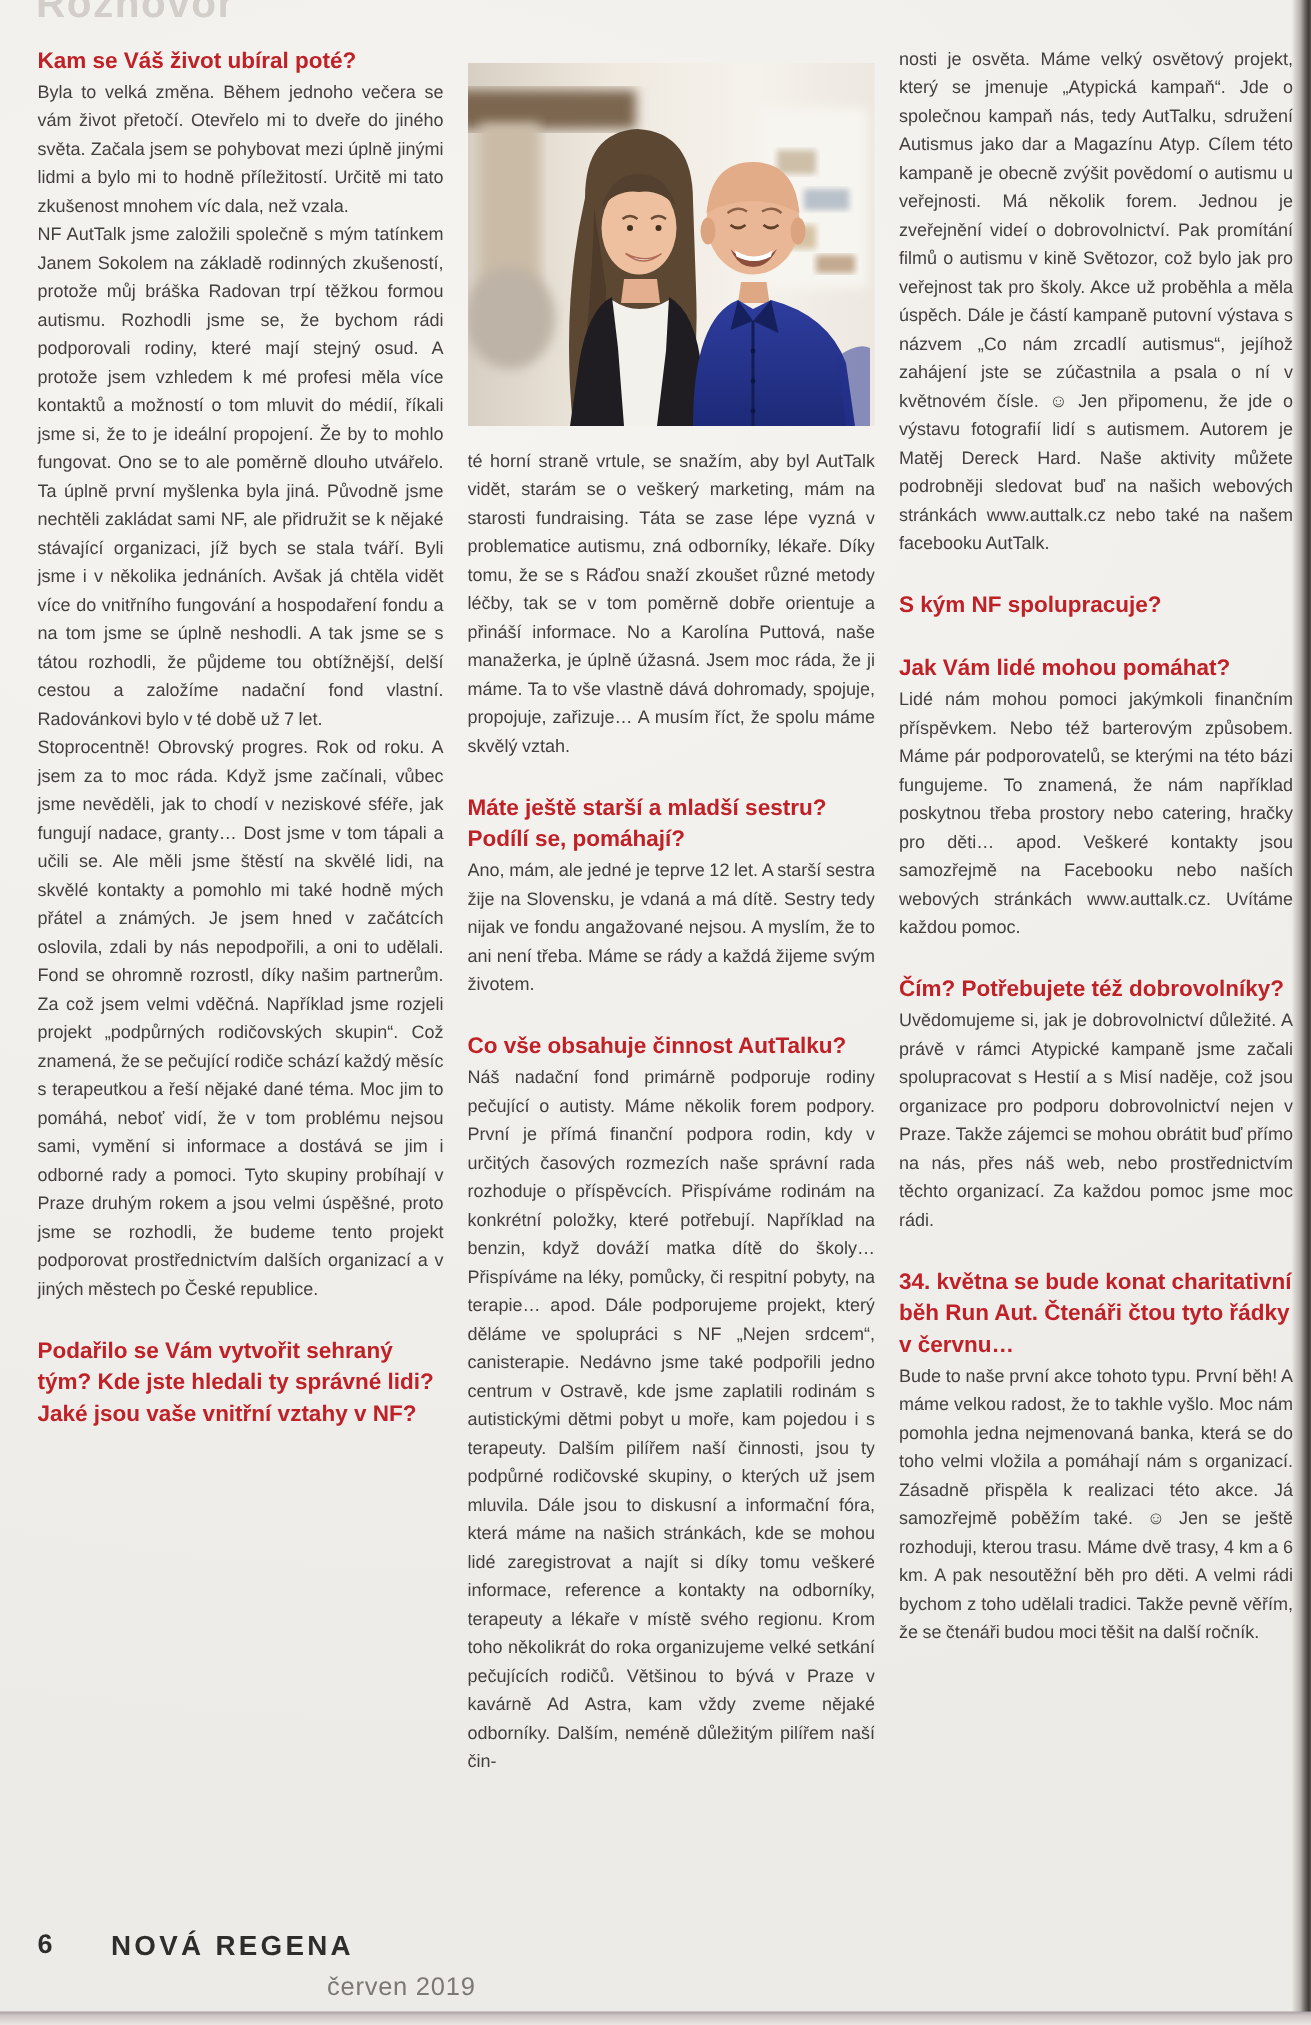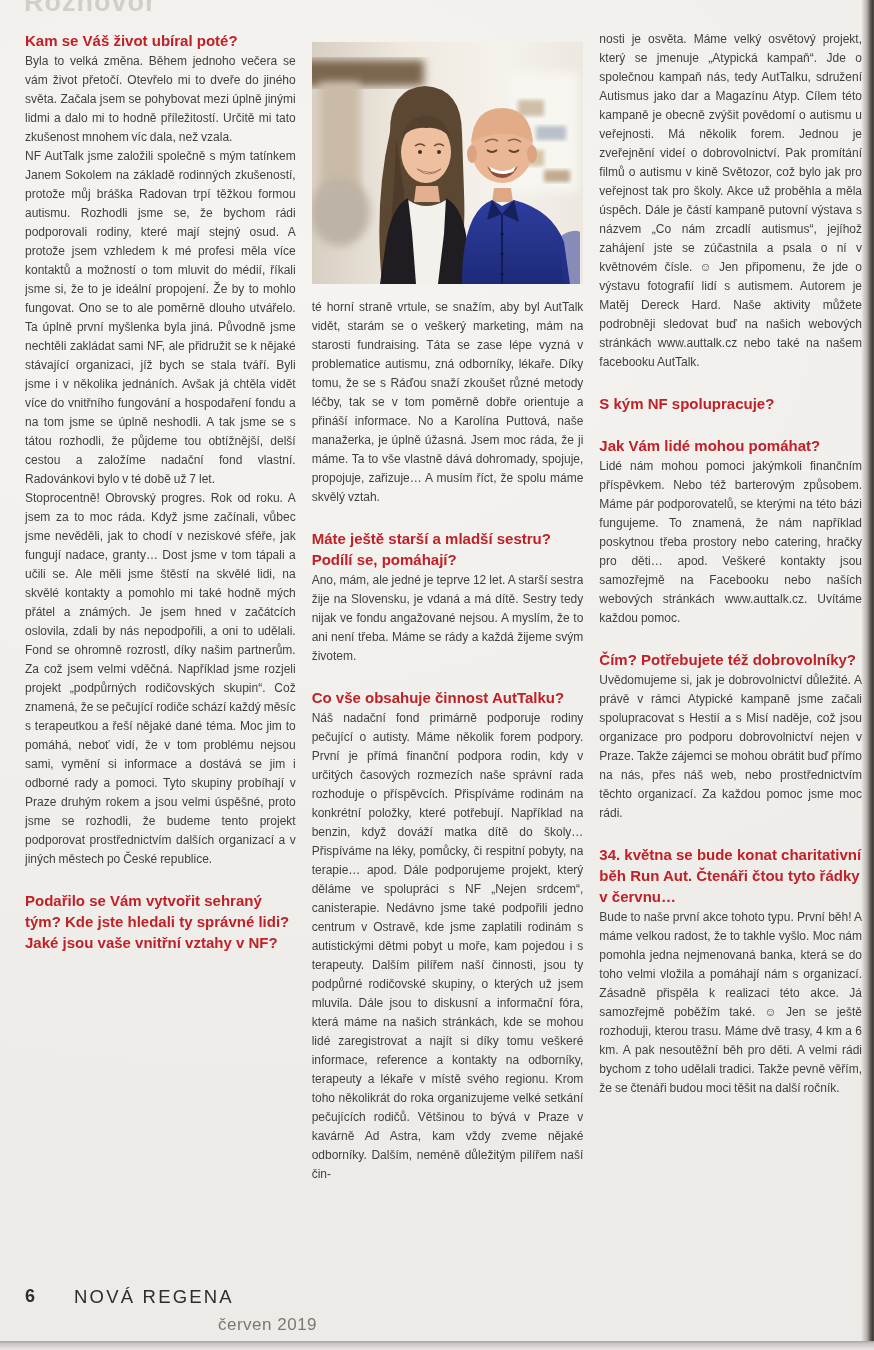--- a/index.html
+++ b/index.html
@@ -38,33 +38,33 @@
   .a{
     font-size:12px;line-height:19px;color:#423f3e;
     text-align:justify;word-spacing:-0.4px;margin:0;
   }
   figure.photo{margin:12px 0 14px 0;width:273px;height:242px;}
   figure.photo svg{display:block;width:273px;height:242px;}
   .footer{
     position:absolute;left:25px;top:1286px;width:820px;height:28px;
   }
   .footer .pnum{position:absolute;left:0;top:0;font-size:18px;font-weight:bold;color:#2f2d2c;}
-  .footer .mag{position:absolute;left:49px;top:0;font-size:18.5px;font-weight:normal;letter-spacing:2.2px;color:#2f2d2c;}
+  .footer .mag{position:absolute;left:49px;top:0;font-size:18.5px;font-weight:bold;letter-spacing:2.2px;color:#2f2d2c;}
   .footer .issue{position:absolute;left:193px;top:1px;font-size:17px;color:#7c7874;letter-spacing:.5px;margin-top:28px;}
 </style>
 </head>
 <body>
 
 <div class="watermark">Rozhovor</div>
 
 <div class="columns">
   <div class="col col0">
     <div class="blocks">
         <div class="q">Kam se Váš život ubíral poté?</div>
-        <div class="a">Byla to velká změna. Během jednoho večera se vám život přetočí. Otevřelo mi to dveře do jiného světa. Začala jsem se pohybovat mezi úplně jinými lidmi a dalo mi to hodně příležitostí. Určitě mi tato zkušenost mnohem víc dala, než vzala.</div>
+        <div class="a">Byla to velká změna. Během jednoho večera se vám život přetočí. Otevřelo mi to dveře do jiného světa. Začala jsem se pohybovat mezi úplně jinými lidmi a bylo mi to hodně příležitostí. Určitě mi tato zkušenost mnohem víc dala, než vzala.</div>
         <div class="a">NF AutTalk jsme založili společně s mým tatínkem Janem Sokolem na základě rodinných zkušeností, protože můj bráška Radovan trpí těžkou formou autismu. Rozhodli jsme se, že bychom rádi podporovali rodiny, které mají stejný osud. A protože jsem vzhledem k mé profesi měla více kontaktů a možností o tom mluvit do médií, říkali jsme si, že to je ideální propojení. Že by to mohlo fungovat. Ono se to ale poměrně dlouho utvářelo. Ta úplně první myšlenka byla jiná. Původně jsme nechtěli zakládat sami NF, ale přidružit se k nějaké stávající organizaci, jíž bych se stala tváří. Byli jsme i v několika jednáních. Avšak já chtěla vidět více do vnitřního fungování a hospodaření fondu a na tom jsme se úplně neshodli. A tak jsme se s tátou rozhodli, že půjdeme tou obtížnější, delší cestou a založíme nadační fond vlastní. Radovánkovi bylo v té době už 7 let.</div>
         <div class="a">Stoprocentně! Obrovský progres. Rok od roku. A jsem za to moc ráda. Když jsme začínali, vůbec jsme nevěděli, jak to chodí v neziskové sféře, jak fungují nadace, granty… Dost jsme v tom tápali a učili se. Ale měli jsme štěstí na skvělé lidi, na skvělé kontakty a pomohlo mi také hodně mých přátel a známých. Je jsem hned v začátcích oslovila, zdali by nás nepodpořili, a oni to udělali. Fond se ohromně rozrostl, díky našim partnerům. Za což jsem velmi vděčná. Například jsme rozjeli projekt „podpůrných rodičovských skupin“. Což znamená, že se pečující rodiče schází každý měsíc s terapeutkou a řeší nějaké dané téma. Moc jim to pomáhá, neboť vidí, že v tom problému nejsou sami, vymění si informace a dostává se jim i odborné rady a pomoci. Tyto skupiny probíhají v Praze druhým rokem a jsou velmi úspěšné, proto jsme se rozhodli, že budeme tento projekt podporovat prostřednictvím dalších organizací a v jiných městech po České republice.</div>
         <div class="q">Podařilo se Vám vytvořit sehraný tým? Kde jste hledali ty správné lidi? Jaké jsou vaše vnitřní vztahy v NF?</div>
       </div>
   </div>
 
   <div class="col col1">
     <figure class="photo">
       <svg viewBox="0 0 273 242" xmlns="http://www.w3.org/2000/svg">
         <defs>

